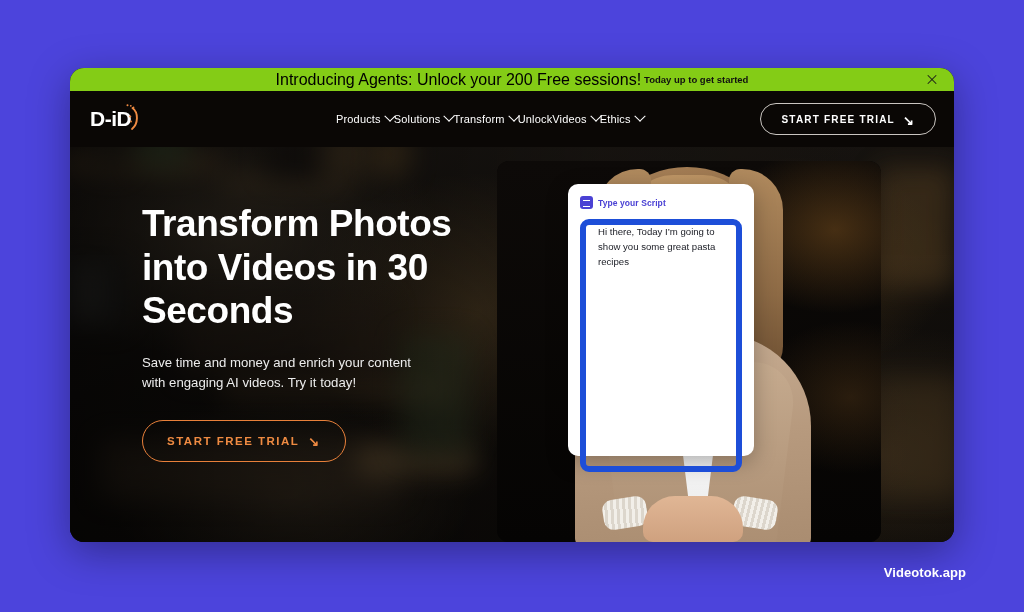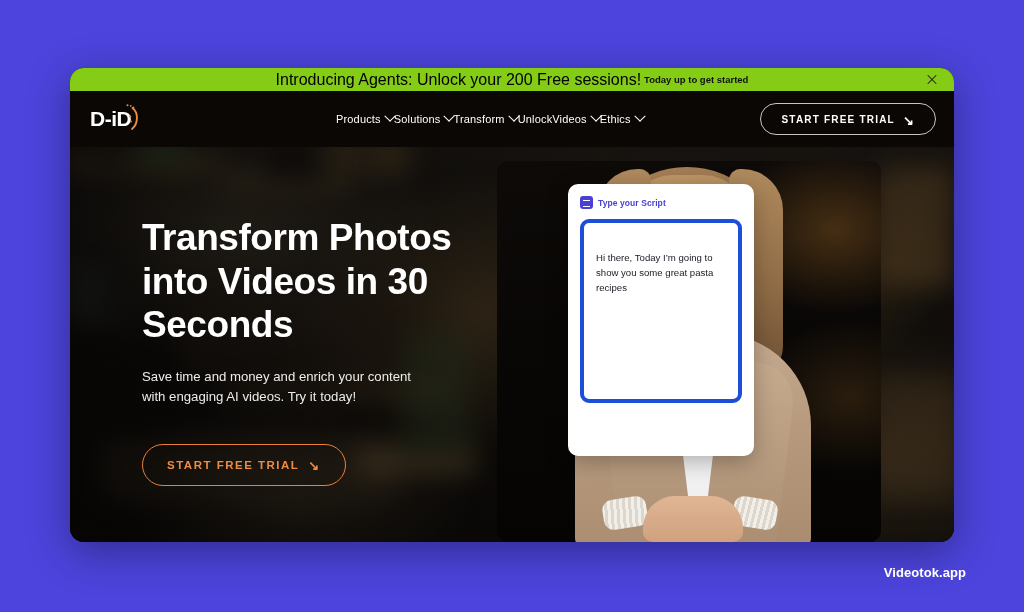--- a/index.html
+++ b/index.html
@@ -162,27 +162,27 @@
     top: 55px;
     width: 330px;
     z-index: 5;
   }
   #hero-title {
     color: #fff;
     font-size: 37px;
     line-height: 1.18;
     font-weight: 700;
     letter-spacing: -.012em;
-    margin: 14px 0 20px 0;
+    margin: 0 0 20px 0;
   }
   #hero-subtitle {
     color: #ececec;
     font-size: 13.2px;
     line-height: 1.55;
-    margin: 0 0 36px 0;
+    margin: 0 0 26px 0;
     max-width: 296px;
   }
   #hero-cta {
     display: inline-flex;
     align-items: center;
     gap: 9px;
     border: 1.6px solid #e8803a;
     border-radius: 26px;
     height: 42px;
     padding: 0 24px;
@@ -345,24 +345,24 @@
     border-top: 1.6px solid #fff;
     border-bottom: 1.6px solid #fff;
   }
   #script-label {
     color: #4a41d4;
     font-size: 8.5px;
     font-weight: 700;
     letter-spacing: .01em;
   }
   #script-textarea {
-    border: 4px solid #1d4ed8;
+    border: 6px solid #1d4ed8;
     border-radius: 9px;
-    height: 184px;
-    padding: 28px 12px;
+    height: 253px;
+    padding: 0 12px;
     box-sizing: border-box;
     color: #20222a;
     font-size: 9.6px;
     line-height: 1.55;
   }
 
   
   #watermark {
     position: absolute;
     right: 58px;

